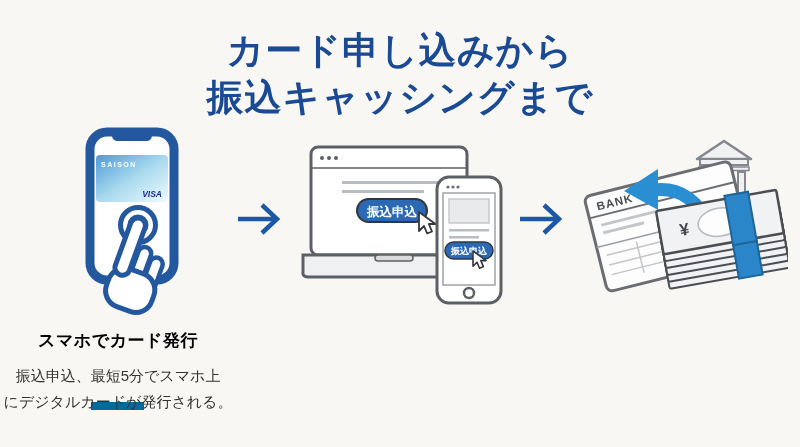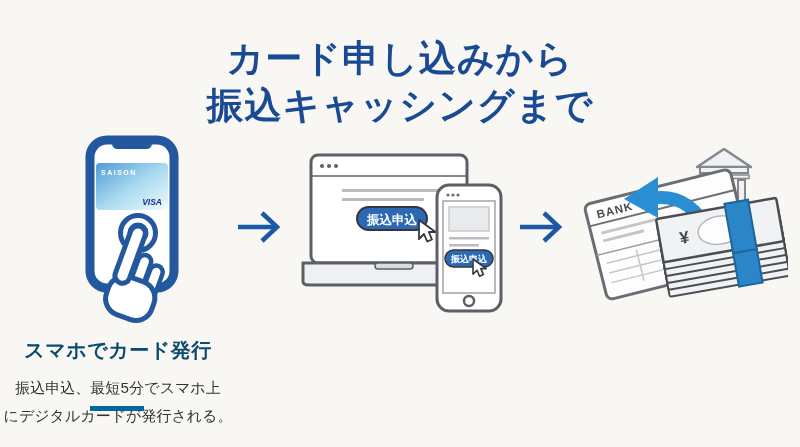--- a/index.html
+++ b/index.html
@@ -4,21 +4,21 @@
 <style>
   html,body{margin:0;padding:0;}
   body{
     width:800px;height:447px;overflow:hidden;
     background:#f8f7f3;
     font-family:"Liberation Sans","DejaVu Sans",sans-serif;
     color:#333;
   }
   .main-title{
     text-align:center;
-    margin-top:36px;
+    margin-top:28px;
     font-size:37px;
     font-weight:800;
     line-height:1.26;
     letter-spacing:1px;
     color:#1a4a94;
   }
   .steps-row{
     display:flex;
     margin-top:6px;
     align-items:flex-start;
@@ -35,38 +35,37 @@
     align-items:flex-start;
   }
   .flow-arrow{
     width:46px;
     display:flex;
     justify-content:center;
     margin-top:73px;
     flex-shrink:0;
   }
   .step-title{
-    font-size:20px;
+    font-size:17px;
     font-weight:bold;
-    color:#0c4a6e;
+    color:#000000;
     margin:6px 0 0 0;
     letter-spacing:0.5px;
   }
   .step-desc{
     margin:11px 0 0 0;
     font-size:15px;
     line-height:1.72;
     text-align:center;
     white-space:pre-line;
     color:#333;
   }
   .hl{
-    border-bottom:5px solid #0369a1;
-    padding-bottom:8px;
-    font-family:Liberation Mono, monospace;
+    border-bottom:8px solid #0369a1;
+    padding-bottom:18px;
   }
   svg text{font-family:"Liberation Sans","DejaVu Sans",sans-serif;}
 </style>
 </head>
 <body>
 
 <div class="main-title">
   <div>カード申し込みから</div>
   <div>振込キャッシングまで</div>
 </div>

